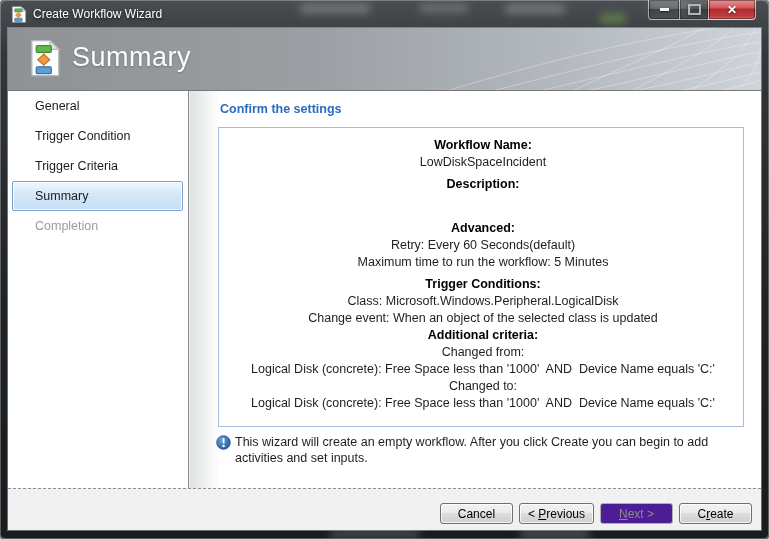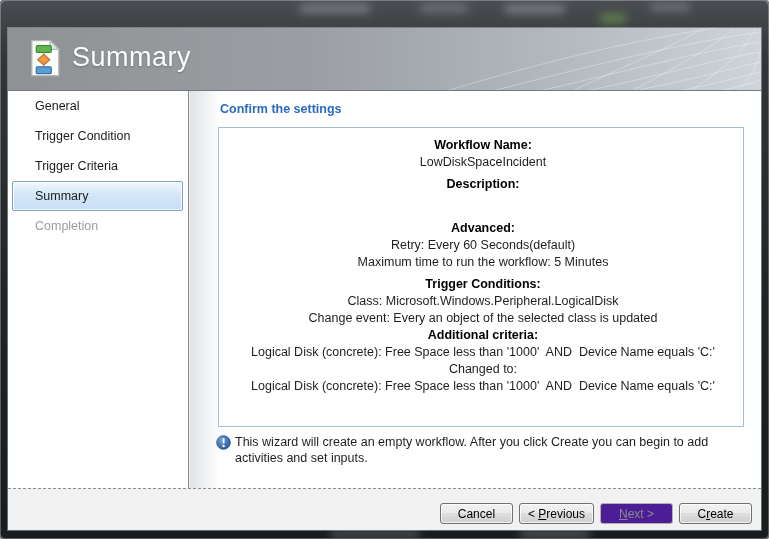--- a/index.html
+++ b/index.html
@@ -72,20 +72,44 @@
 <div class="window">
 
   <div class="blob" style="left:300px;top:4px;width:70px;height:9px;background:#9a9fa3;"></div>
   <div class="blob" style="left:420px;top:3px;width:48px;height:10px;background:#84898d;"></div>
   <div class="blob" style="left:505px;top:5px;width:60px;height:8px;background:#a6abaf;"></div>
   <div class="blob" style="left:600px;top:14px;width:26px;height:9px;background:#7fae4f;"></div>
   <div class="blob" style="left:650px;top:3px;width:40px;height:8px;background:#8d9296;"></div>
   <div class="blob" style="left:330px;top:531px;width:90px;height:6px;background:#8d9296;"></div>
   <div class="blob" style="left:520px;top:531px;width:70px;height:6px;background:#9a9fa3;"></div>
 
+  <div class="titlebar">
+    <span class="app-icon">
+      <svg width="16" height="17" viewBox="0 0 24 27">
+        <path d="M1.5 1 h14 l7 7 v18 h-21 z" fill="#fcfdfd" stroke="#9aa0a5"></path>
+        <path d="M15.5 1 l7 7 h-7 z" fill="#dfe3e6" stroke="#9aa0a5"></path>
+        <line x1="11" y1="7" x2="11" y2="21" stroke="#9aa0a5" stroke-width="1"></line>
+        <rect x="5" y="4.5" width="12" height="5" rx="1" fill="#63b54e" stroke="#3f8f33"></rect>
+        <path d="M11 10.5 l4.5 4 -4.5 4 -4.5 -4 z" fill="#f09a42" stroke="#c4732a"></path>
+        <rect x="5" y="19.5" width="12" height="5" rx="1" fill="#5a9fd4" stroke="#3a72a8"></rect>
+      </svg>
+    </span>
+    <span class="win-title">Create Workflow Wizard</span>
+    <div class="win-controls">
+      <div class="wbtn min">
+          <span class="glyph-min"></span>
+        </div>
+      <div class="wbtn max">
+          <span class="glyph-max"></span>
+        </div>
+      <div class="wbtn close">
+          <span class="glyph-close">✕</span>
+        </div>
+    </div>
+  </div>
 
   <div class="inner">
 
     <div class="banner">
       <svg class="banner-mesh" width="345" height="62" viewBox="0 0 345 62">
         <g stroke="#ffffff" stroke-opacity="0.32" fill="none" stroke-width="1">
           <path d="M20 66 C 140 30, 240 6, 345 -6"></path>
           <path d="M65 66 C 180 36, 270 14, 345 4"></path>
           <path d="M110 66 C 215 42, 290 22, 345 14"></path>
           <path d="M155 66 C 245 48, 305 30, 345 24"></path>
@@ -136,22 +160,23 @@
 
         <div class="sum-box">
           <div class="sum-line b">Workflow Name:</div>
           <div class="sum-line">LowDiskSpaceIncident</div>
           <div class="sum-line b gap-s">Description:</div>
           <div class="sum-line b gap-xl">Advanced:</div>
           <div class="sum-line">Retry: Every 60 Seconds(default)</div>
           <div class="sum-line">Maximum time to run the workflow: 5 Minutes</div>
           <div class="sum-line b gap-s">Trigger Conditions:</div>
           <div class="sum-line">Class: Microsoft.Windows.Peripheral.LogicalDisk</div>
-          <div class="sum-line">Change event: Every an object of the selected class is updated</div>
+          <div class="sum-line">Change event: When an object of the selected class is updated</div>
           <div class="sum-line b">Additional criteria:</div>
+          <div class="sum-line">Changed from:</div>
           <div class="sum-line">Logical Disk (concrete): Free Space less than '1000'  AND  Device Name equals 'C:'</div>
           <div class="sum-line">Changed to:</div>
           <div class="sum-line">Logical Disk (concrete): Free Space less than '1000'  AND  Device Name equals 'C:'</div>
         </div>
 
         <div class="note">
           <span class="note-icon">
             <svg width="15" height="15" viewBox="0 0 15 15">
               <defs>
                 <radialGradient id="ig" cx="35%" cy="30%" r="80%">

